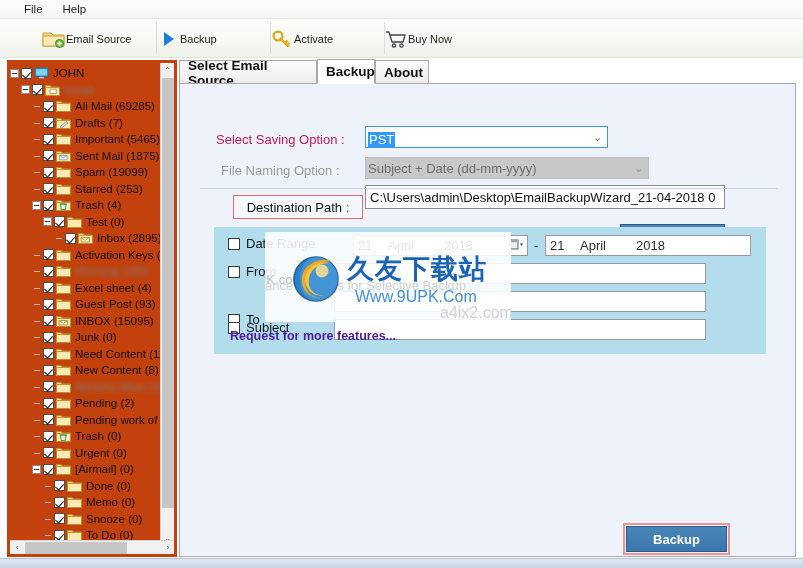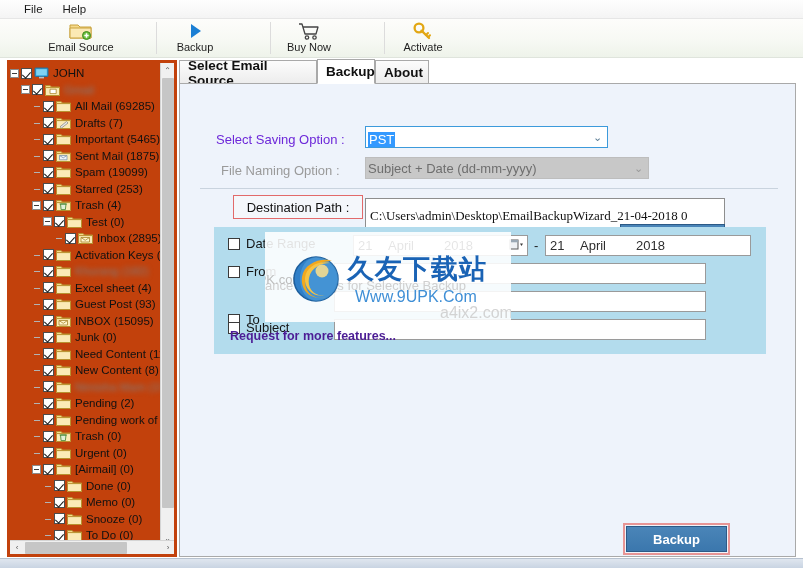--- a/index.html
+++ b/index.html
@@ -33,21 +33,21 @@
   
   #toolbar {
     position: absolute; left: 0; top: 19px; width: 803px; height: 39px;
     background: linear-gradient(#fdfdfb, #f7f9f4 55%, #eef3ea);
     border-bottom: 1px solid #dfe4dc;
     display: flex; align-items: flex-start;
     padding-left: 6px;
   }
   .tb-btn {
     width: 78px; height: 39px;
-    display: flex; flex-direction: column; align-items: center;
+    display: flex; align-items: center;
     justify-content: flex-start; padding-top: 1px;
     position: relative;
     cursor: default;
     margin-left: 36px;
   }
   .tb-btn + .tb-btn::before {
     content: ""; position: absolute; left: 0; top: 3px;
     width: 1px; height: 32px; background: #dcdcdc;
   }
   .tb-ico { height: 21px; display: flex; align-items: center; justify-content: center; }
@@ -155,21 +155,21 @@
   }
 
   
   #panel {
     position: absolute; left: 179px; top: 83px; width: 617px; height: 474px;
     background: #eef3fb;
     border: 1px solid #a9a9a9;
   }
 
   .lbl {
-    position: absolute; font-size: 13px; color: #6d28d9;
+    position: absolute; font-size: 13px; color: #be185d;
     white-space: nowrap;
   }
   .lbl.dim { color: #9a9a9a; }
 
   
   .combo {
     position: absolute; height: 22px;
     background: #ffffff; border: 1px solid #3c9adb;
     display: flex; align-items: center; padding: 0 2px;
     font-size: 13px; color: #111;
@@ -319,39 +319,39 @@
         <svg width="24" height="20" viewBox="0 0 24 20">
           <path d="M8 3 L18 10 L8 17 Z" fill="#1b7fd4"></path>
         </svg>
       </div>
       <div class="tb-lbl">Backup</div>
     </div>
 
     <div class="tb-btn">
       <div class="tb-ico">
         <svg width="24" height="20" viewBox="0 0 24 20">
+          <circle cx="8" cy="7" r="4.4" fill="none" stroke="#e2a713" stroke-width="2.3"></circle>
+          <path d="M10.5 9.6 L18 17" stroke="#e2a713" stroke-width="2.3" stroke-linecap="round"></path>
+          <path d="M15 14 L17 12 M17.2 16 L19 14.2" stroke="#e2a713" stroke-width="2" stroke-linecap="round"></path>
+        </svg>
+      </div>
+      <div class="tb-lbl">Activate</div>
+    </div>
+
+    <div class="tb-btn">
+      <div class="tb-ico">
+        <svg width="24" height="20" viewBox="0 0 24 20">
           <path d="M2 3 L5 3 L8 13 L19 13 L21 6 L6 6" fill="none" stroke="#444" stroke-width="1.3" stroke-linejoin="round"></path>
           <circle cx="10" cy="16.5" r="1.7" fill="none" stroke="#444" stroke-width="1.3"></circle>
           <circle cx="17.5" cy="16.5" r="1.7" fill="none" stroke="#444" stroke-width="1.3"></circle>
         </svg>
       </div>
       <div class="tb-lbl">Buy Now</div>
     </div>
 
-    <div class="tb-btn">
-      <div class="tb-ico">
-        <svg width="24" height="20" viewBox="0 0 24 20">
-          <circle cx="8" cy="7" r="4.4" fill="none" stroke="#e2a713" stroke-width="2.3"></circle>
-          <path d="M10.5 9.6 L18 17" stroke="#e2a713" stroke-width="2.3" stroke-linecap="round"></path>
-          <path d="M15 14 L17 12 M17.2 16 L19 14.2" stroke="#e2a713" stroke-width="2" stroke-linecap="round"></path>
-        </svg>
-      </div>
-      <div class="tb-lbl">Activate</div>
-    </div>
-
   </div>
 
   <div id="sidebar">
     <div id="tree">
         <div class="node">
           <span class="expander"></span>
           <span class="chk on"></span>
           <span class="fico"><svg width="15" height="12" viewBox="0 0 15 12">
               <rect x="1" y="1" width="13" height="8.5" rx="0.6" fill="#2fa3dd" stroke="#2a6f96" stroke-width="1"></rect>
               <rect x="2.2" y="2.2" width="10.6" height="6.1" fill="#7fd4f4"></rect>
@@ -727,21 +727,21 @@
 
     <div class="lbl dim" style="left:41px; top:79px;">File Naming Option :</div>
     <div class="combo disabled" style="left:185px; top:73px; width:284px;">
       <span>Subject + Date (dd-mm-yyyy)</span>
       <span class="arrow">⌄</span>
     </div>
 
     <div class="redbox" style="left:53px; top:111px; width:130px; height:24px;">
       <span>Destination Path :</span>
     </div>
-    <div class="textbox" style="left:185px; top:114px; width:360px; height:36px;font-family:Liberation Serif, serif;">
+    <div class="textbox" style="left:185px; top:101px; width:360px; height:24px;">
       <span>C:\Users\admin\Desktop\EmailBackupWizard_21-04-2018 0</span>
     </div>
 
     <div class="bluebtn" style="left:440px; top:140px; width:105px; height:23px;">
       <span>Change...</span>
     </div>
 
     <div id="divider"></div>
 
     <div style="position:absolute; left:34px; top:209px; display:flex; align-items:center;">

